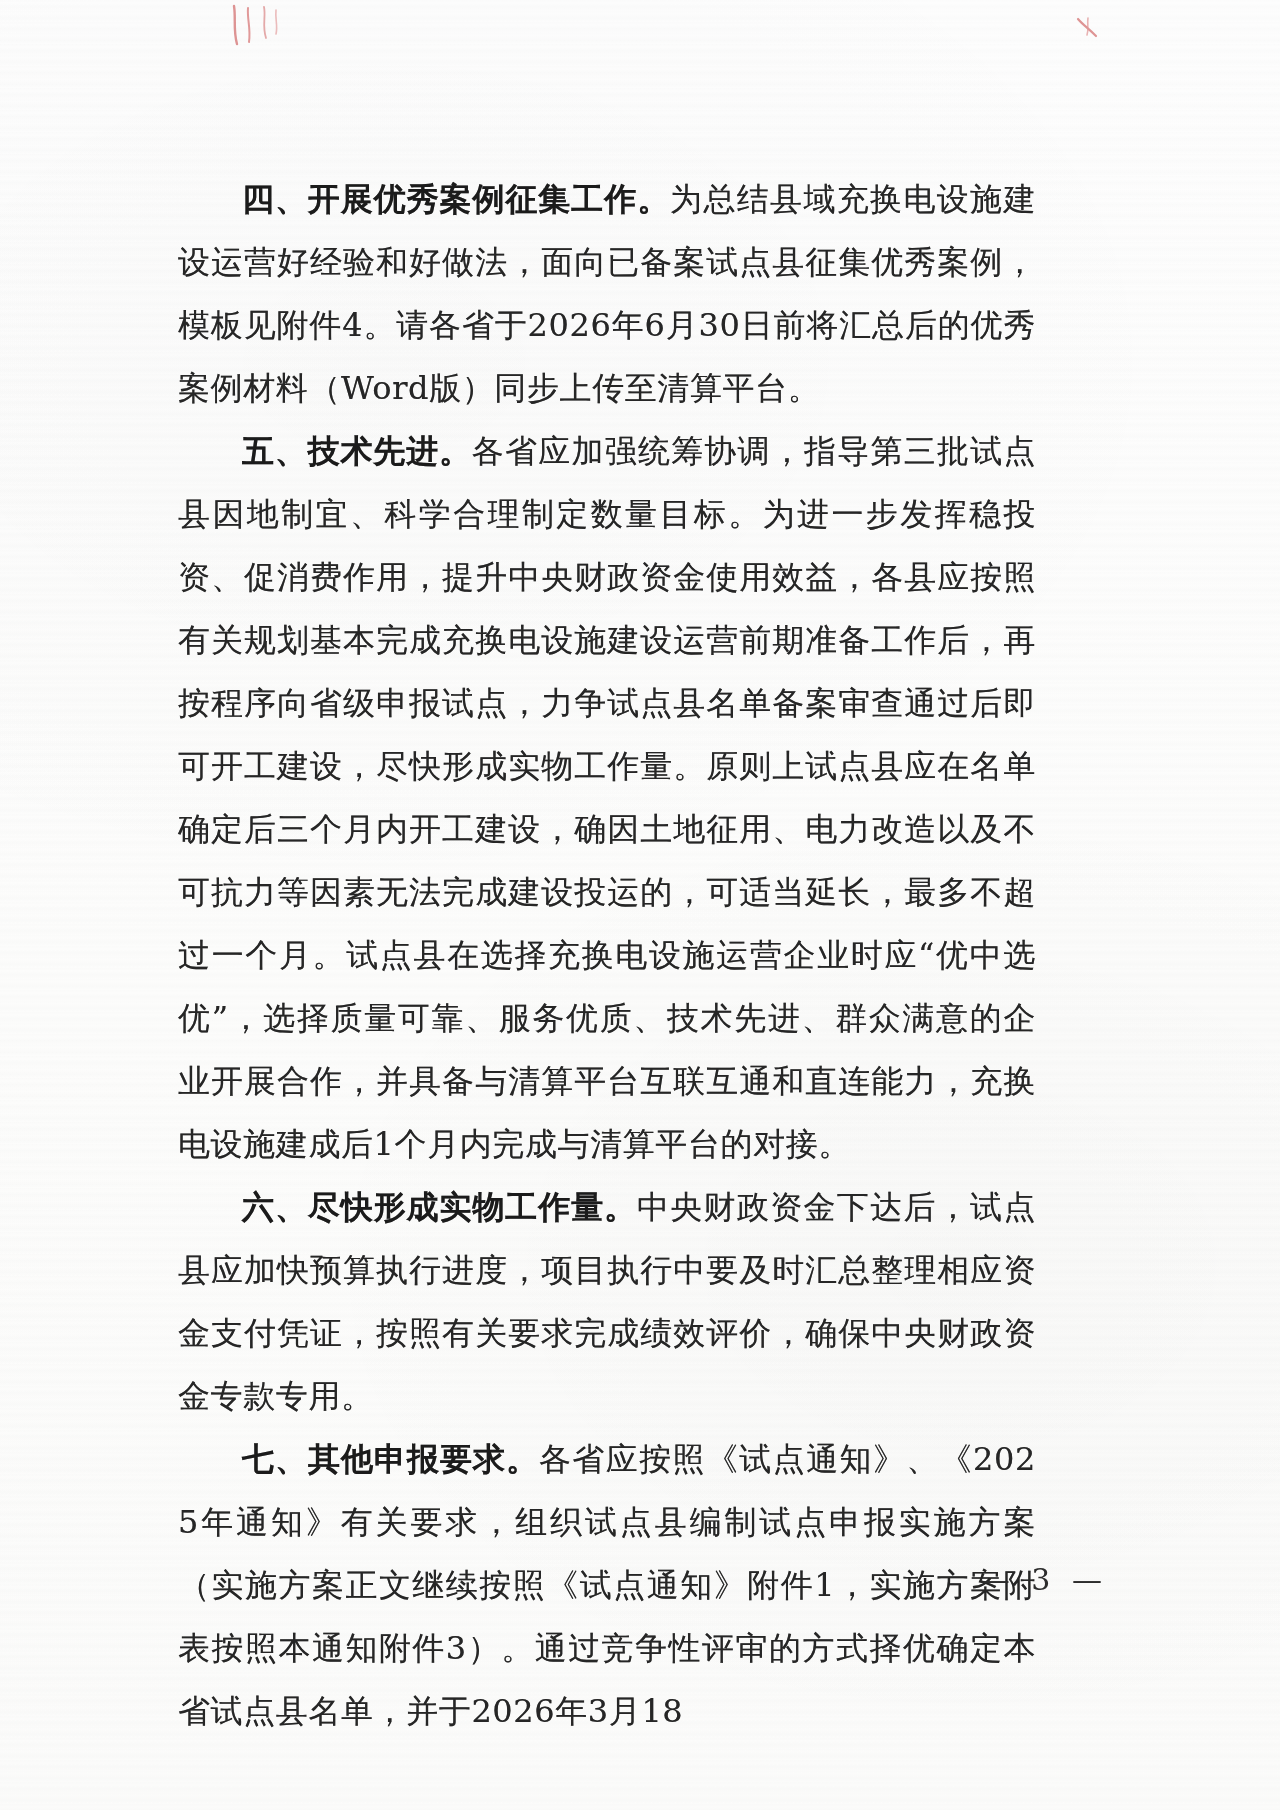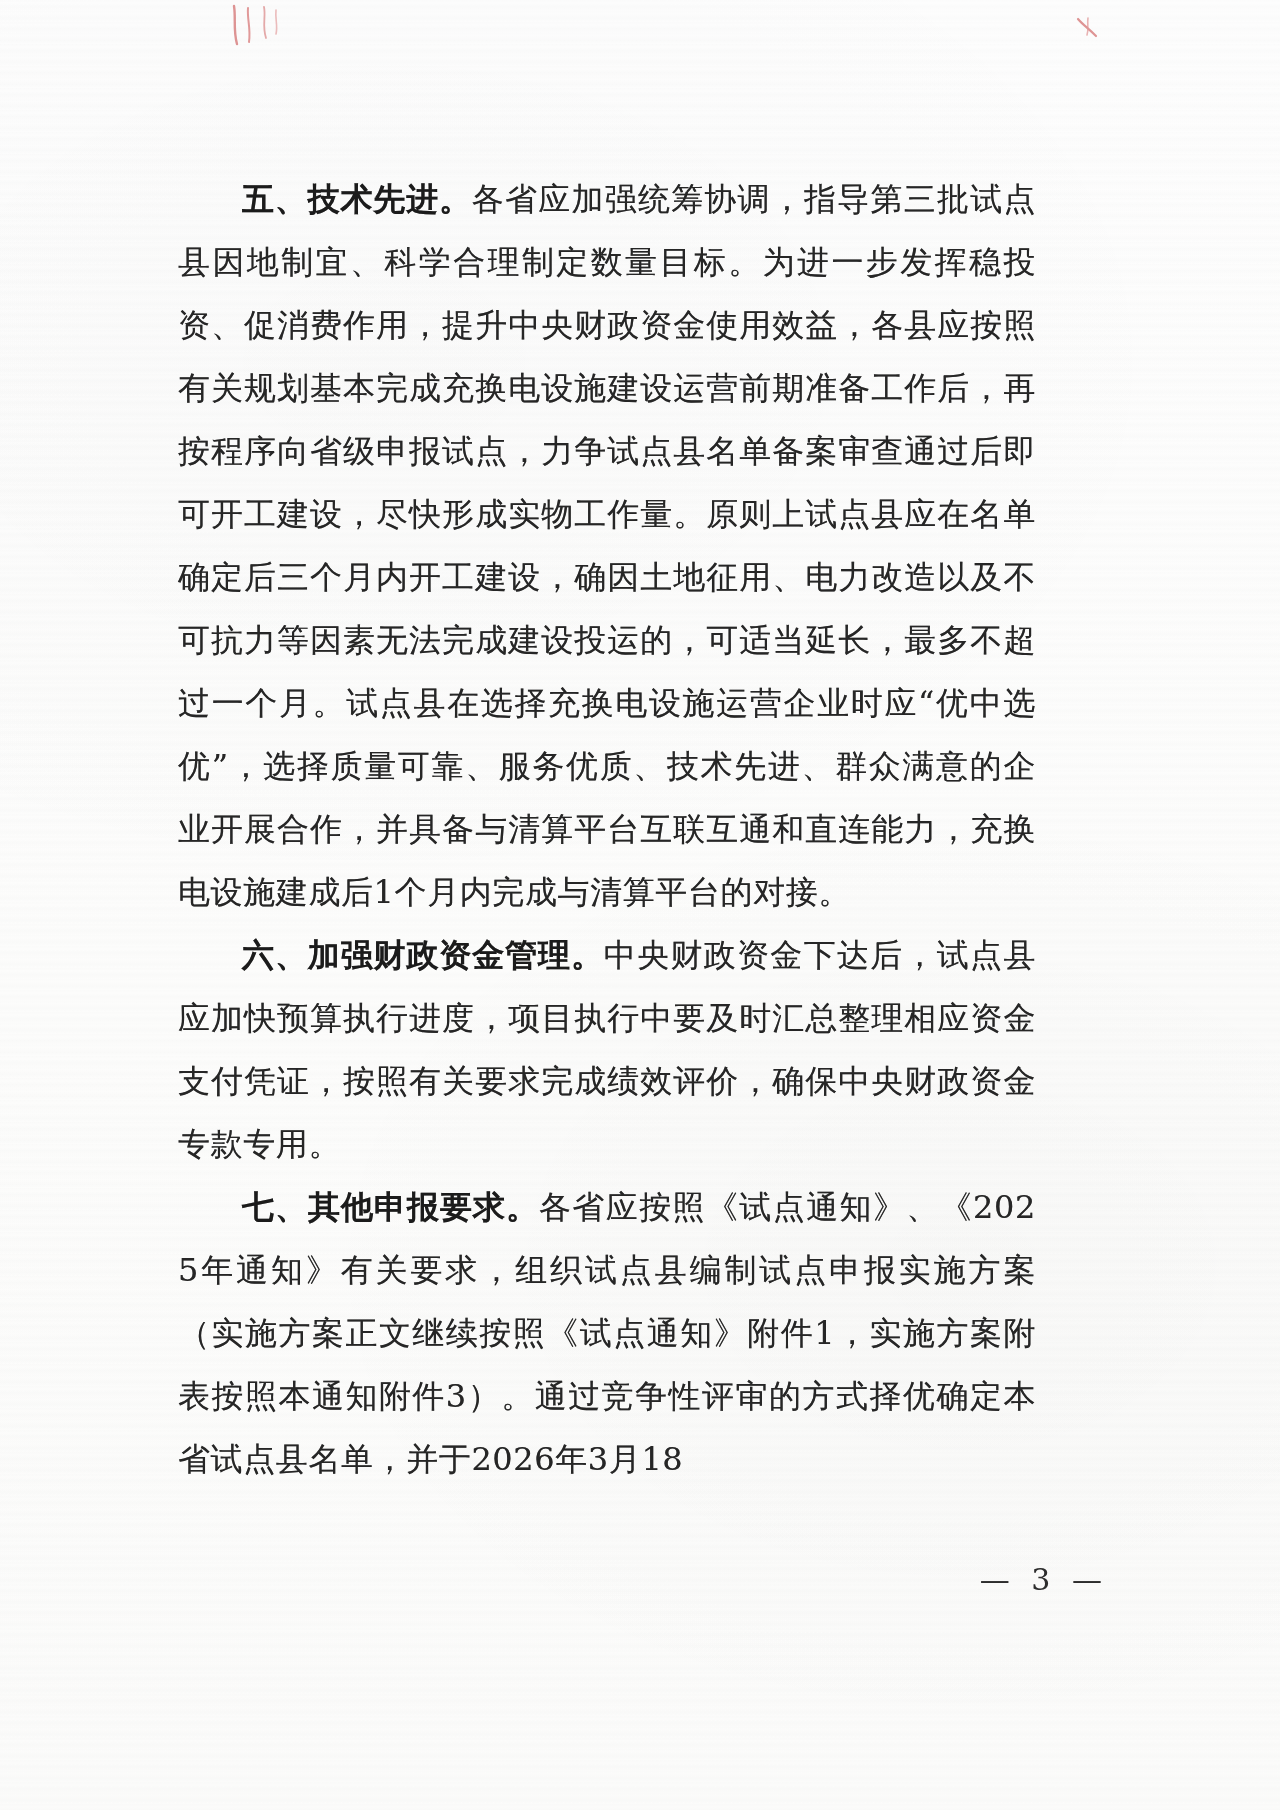--- a/index.html
+++ b/index.html
@@ -91,24 +91,25 @@
   </div>
   <div class="red-mark mark-b">
     <svg width="26" height="24" viewBox="0 0 26 24">
       <path d="M4 3 C8 8, 14 12, 22 20" stroke="#c64040" stroke-width="2.2" fill="none" stroke-linecap="round"></path>
       <path d="M14 2 C13 8, 15 13, 13 19" stroke="#cc4a4a" stroke-width="1.6" fill="none" stroke-linecap="round" opacity="0.75"></path>
     </svg>
   </div>
 
   <main class="body-text">
 
+    <p class="para"><span class="para-heading">四、开展优秀案例征集工作。</span><span class="para-body">为总结县域充换电设施建设运营好经验和好做法，面向已备案试点县征集优秀案例，模板见附件4。请各省于2026年6月30日前将汇总后的优秀案例材料（Word版）同步上传至清算平台。</span></p>
 
     <p class="para"><span class="para-heading">五、技术先进。</span><span class="para-body">各省应加强统筹协调，指导第三批试点县因地制宜、科学合理制定数量目标。为进一步发挥稳投资、促消费作用，提升中央财政资金使用效益，各县应按照有关规划基本完成充换电设施建设运营前期准备工作后，再按程序向省级申报试点，力争试点县名单备案审查通过后即可开工建设，尽快形成实物工作量。原则上试点县应在名单确定后三个月内开工建设，确因土地征用、电力改造以及不可抗力等因素无法完成建设投运的，可适当延长，最多不超过一个月。试点县在选择充换电设施运营企业时应“优中选优”，选择质量可靠、服务优质、技术先进、群众满意的企业开展合作，并具备与清算平台互联互通和直连能力，充换电设施建成后1个月内完成与清算平台的对接。</span></p>
 
-    <p class="para"><span class="para-heading">六、加强财政资金管理。</span><span class="para-body">中央财政资金下达后，试点县应加快预算执行进度，项目执行中要及时汇总整理相应资金支付凭证，按照有关要求完成绩效评价，确保中央财政资金专款专用。</span></p>
+    <p class="para"><span class="para-heading">六、尽快形成实物工作量。</span><span class="para-body">中央财政资金下达后，试点县应加快预算执行进度，项目执行中要及时汇总整理相应资金支付凭证，按照有关要求完成绩效评价，确保中央财政资金专款专用。</span></p>
 
     <p class="para"><span class="para-heading">七、其他申报要求。</span><span class="para-body">各省应按照《试点通知》、《2025年通知》有关要求，组织试点县编制试点申报实施方案（实施方案正文继续按照《试点通知》附件1，实施方案附表按照本通知附件3）。通过竞争性评审的方式择优确定本省试点县名单，并于2026年3月18</span></p>
 
   </main>
 
   <div class="page-number">— 3 —</div>
 
 </div>
 
 </body></html>

